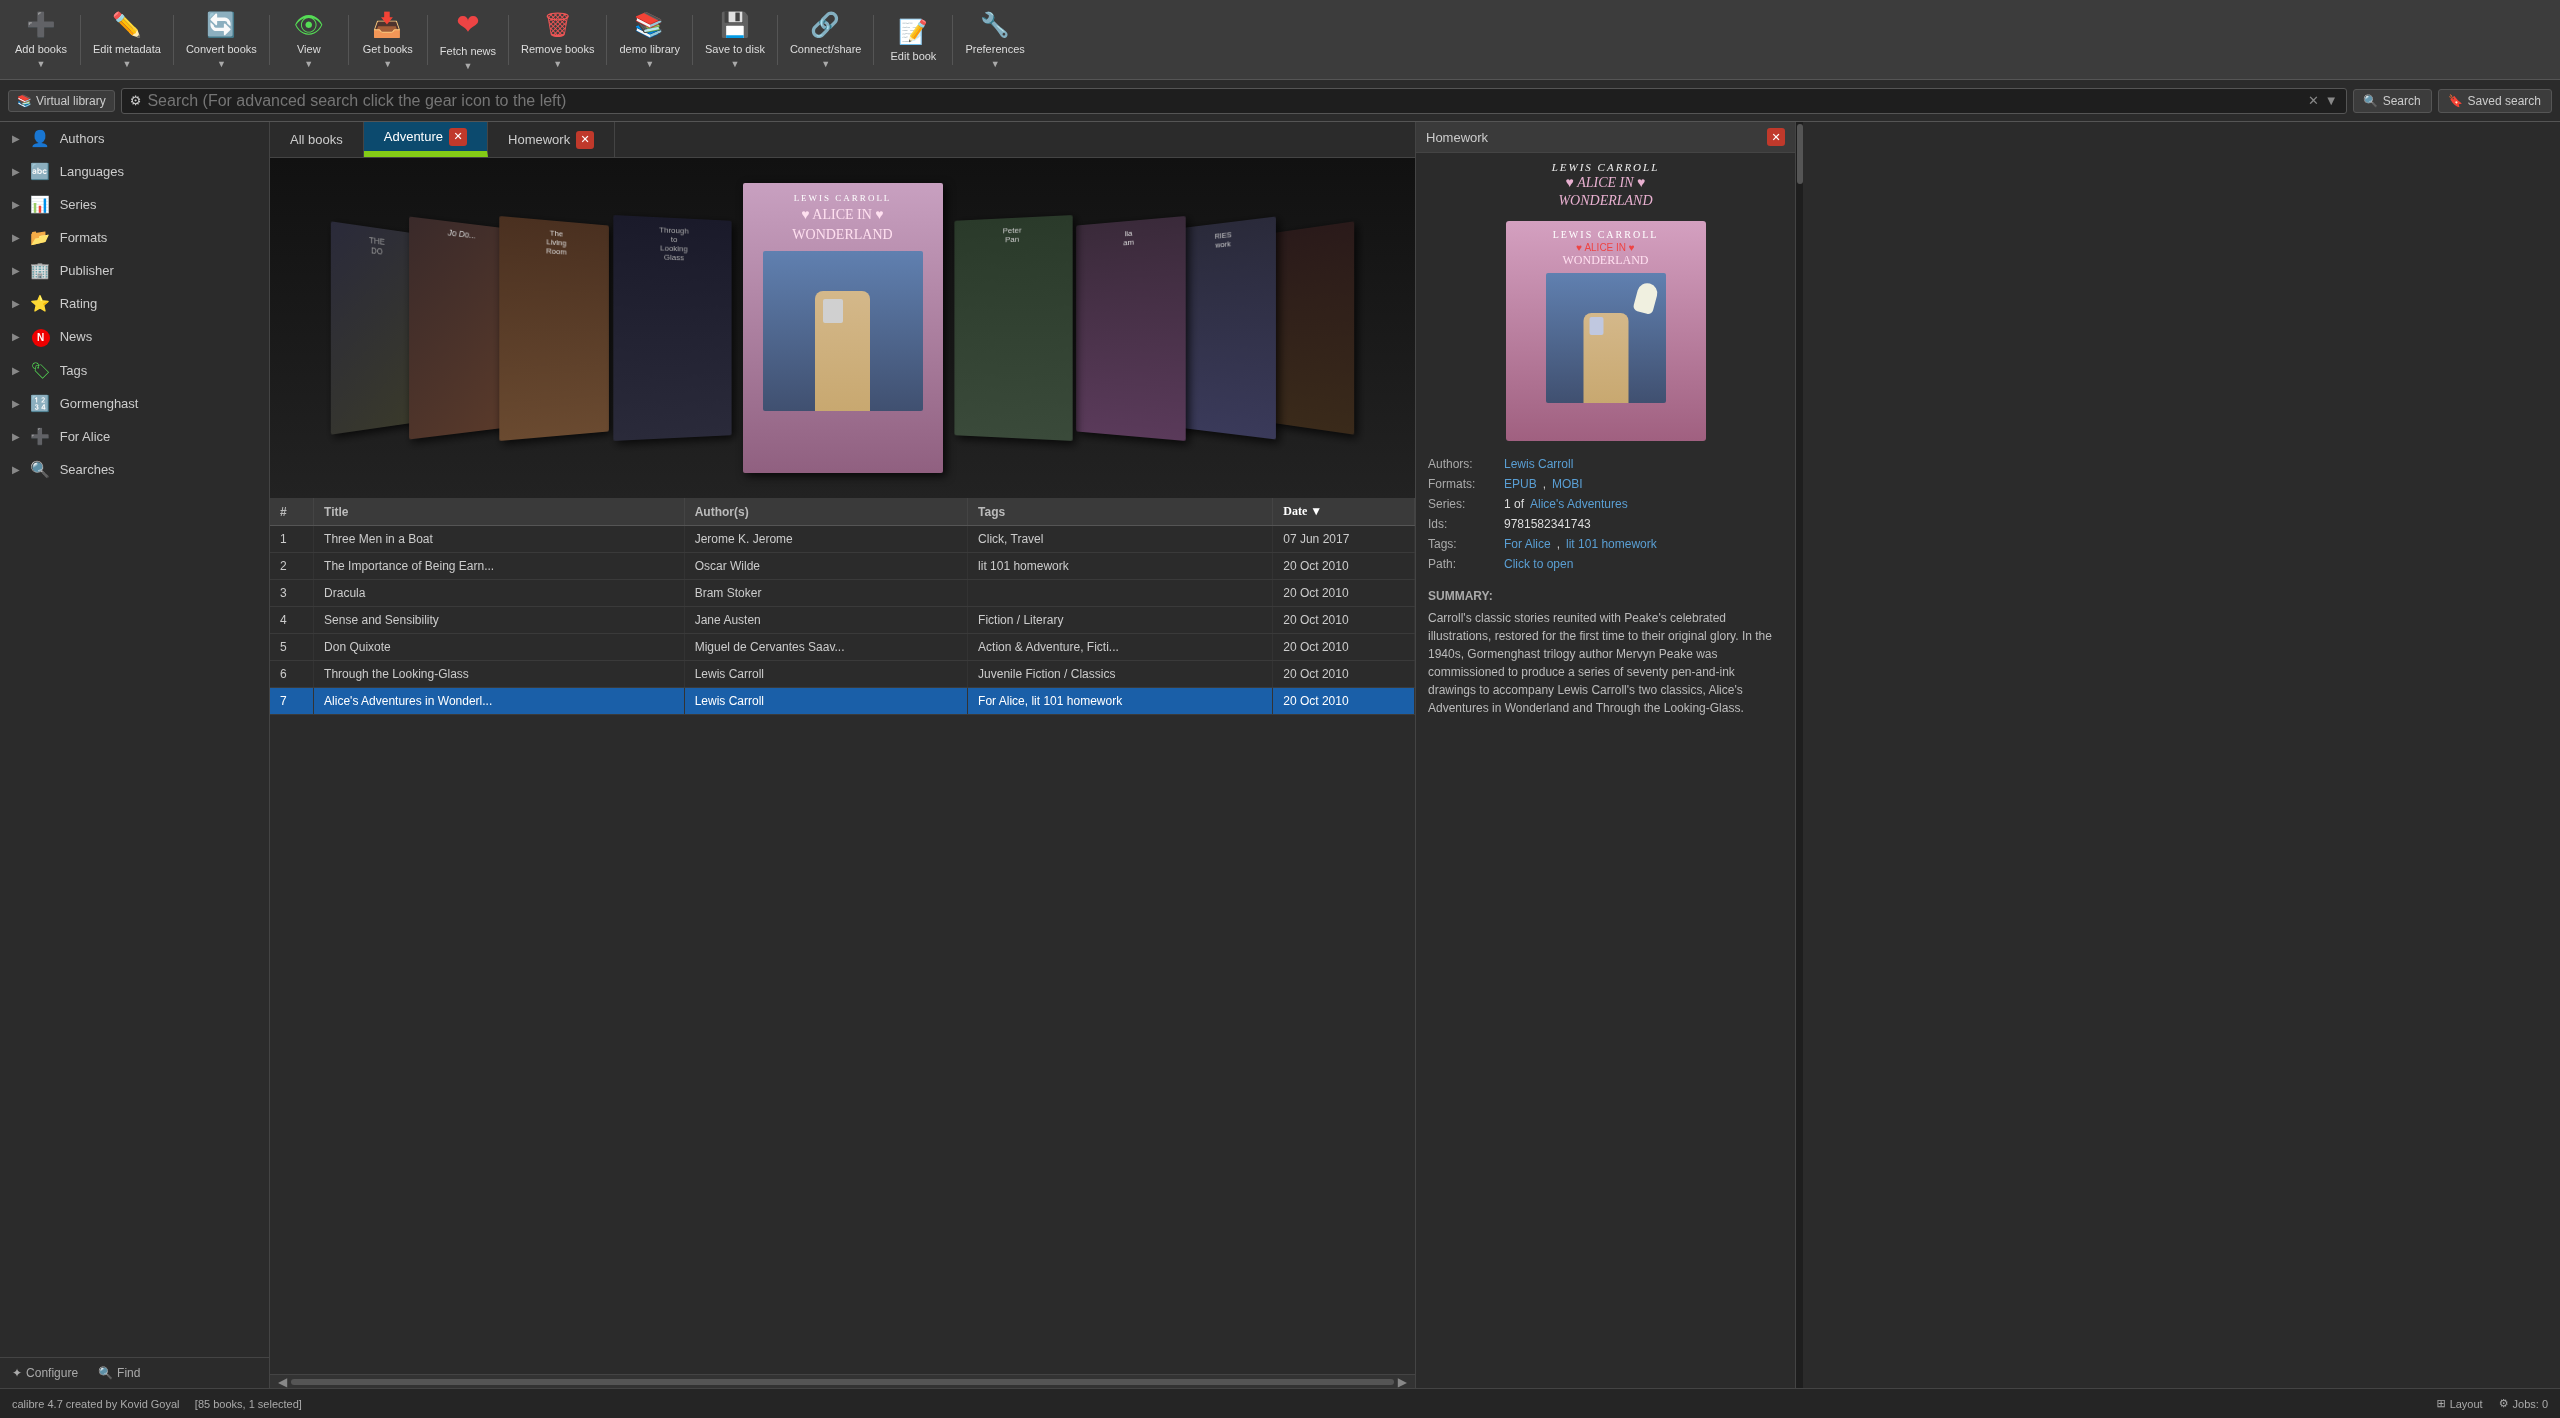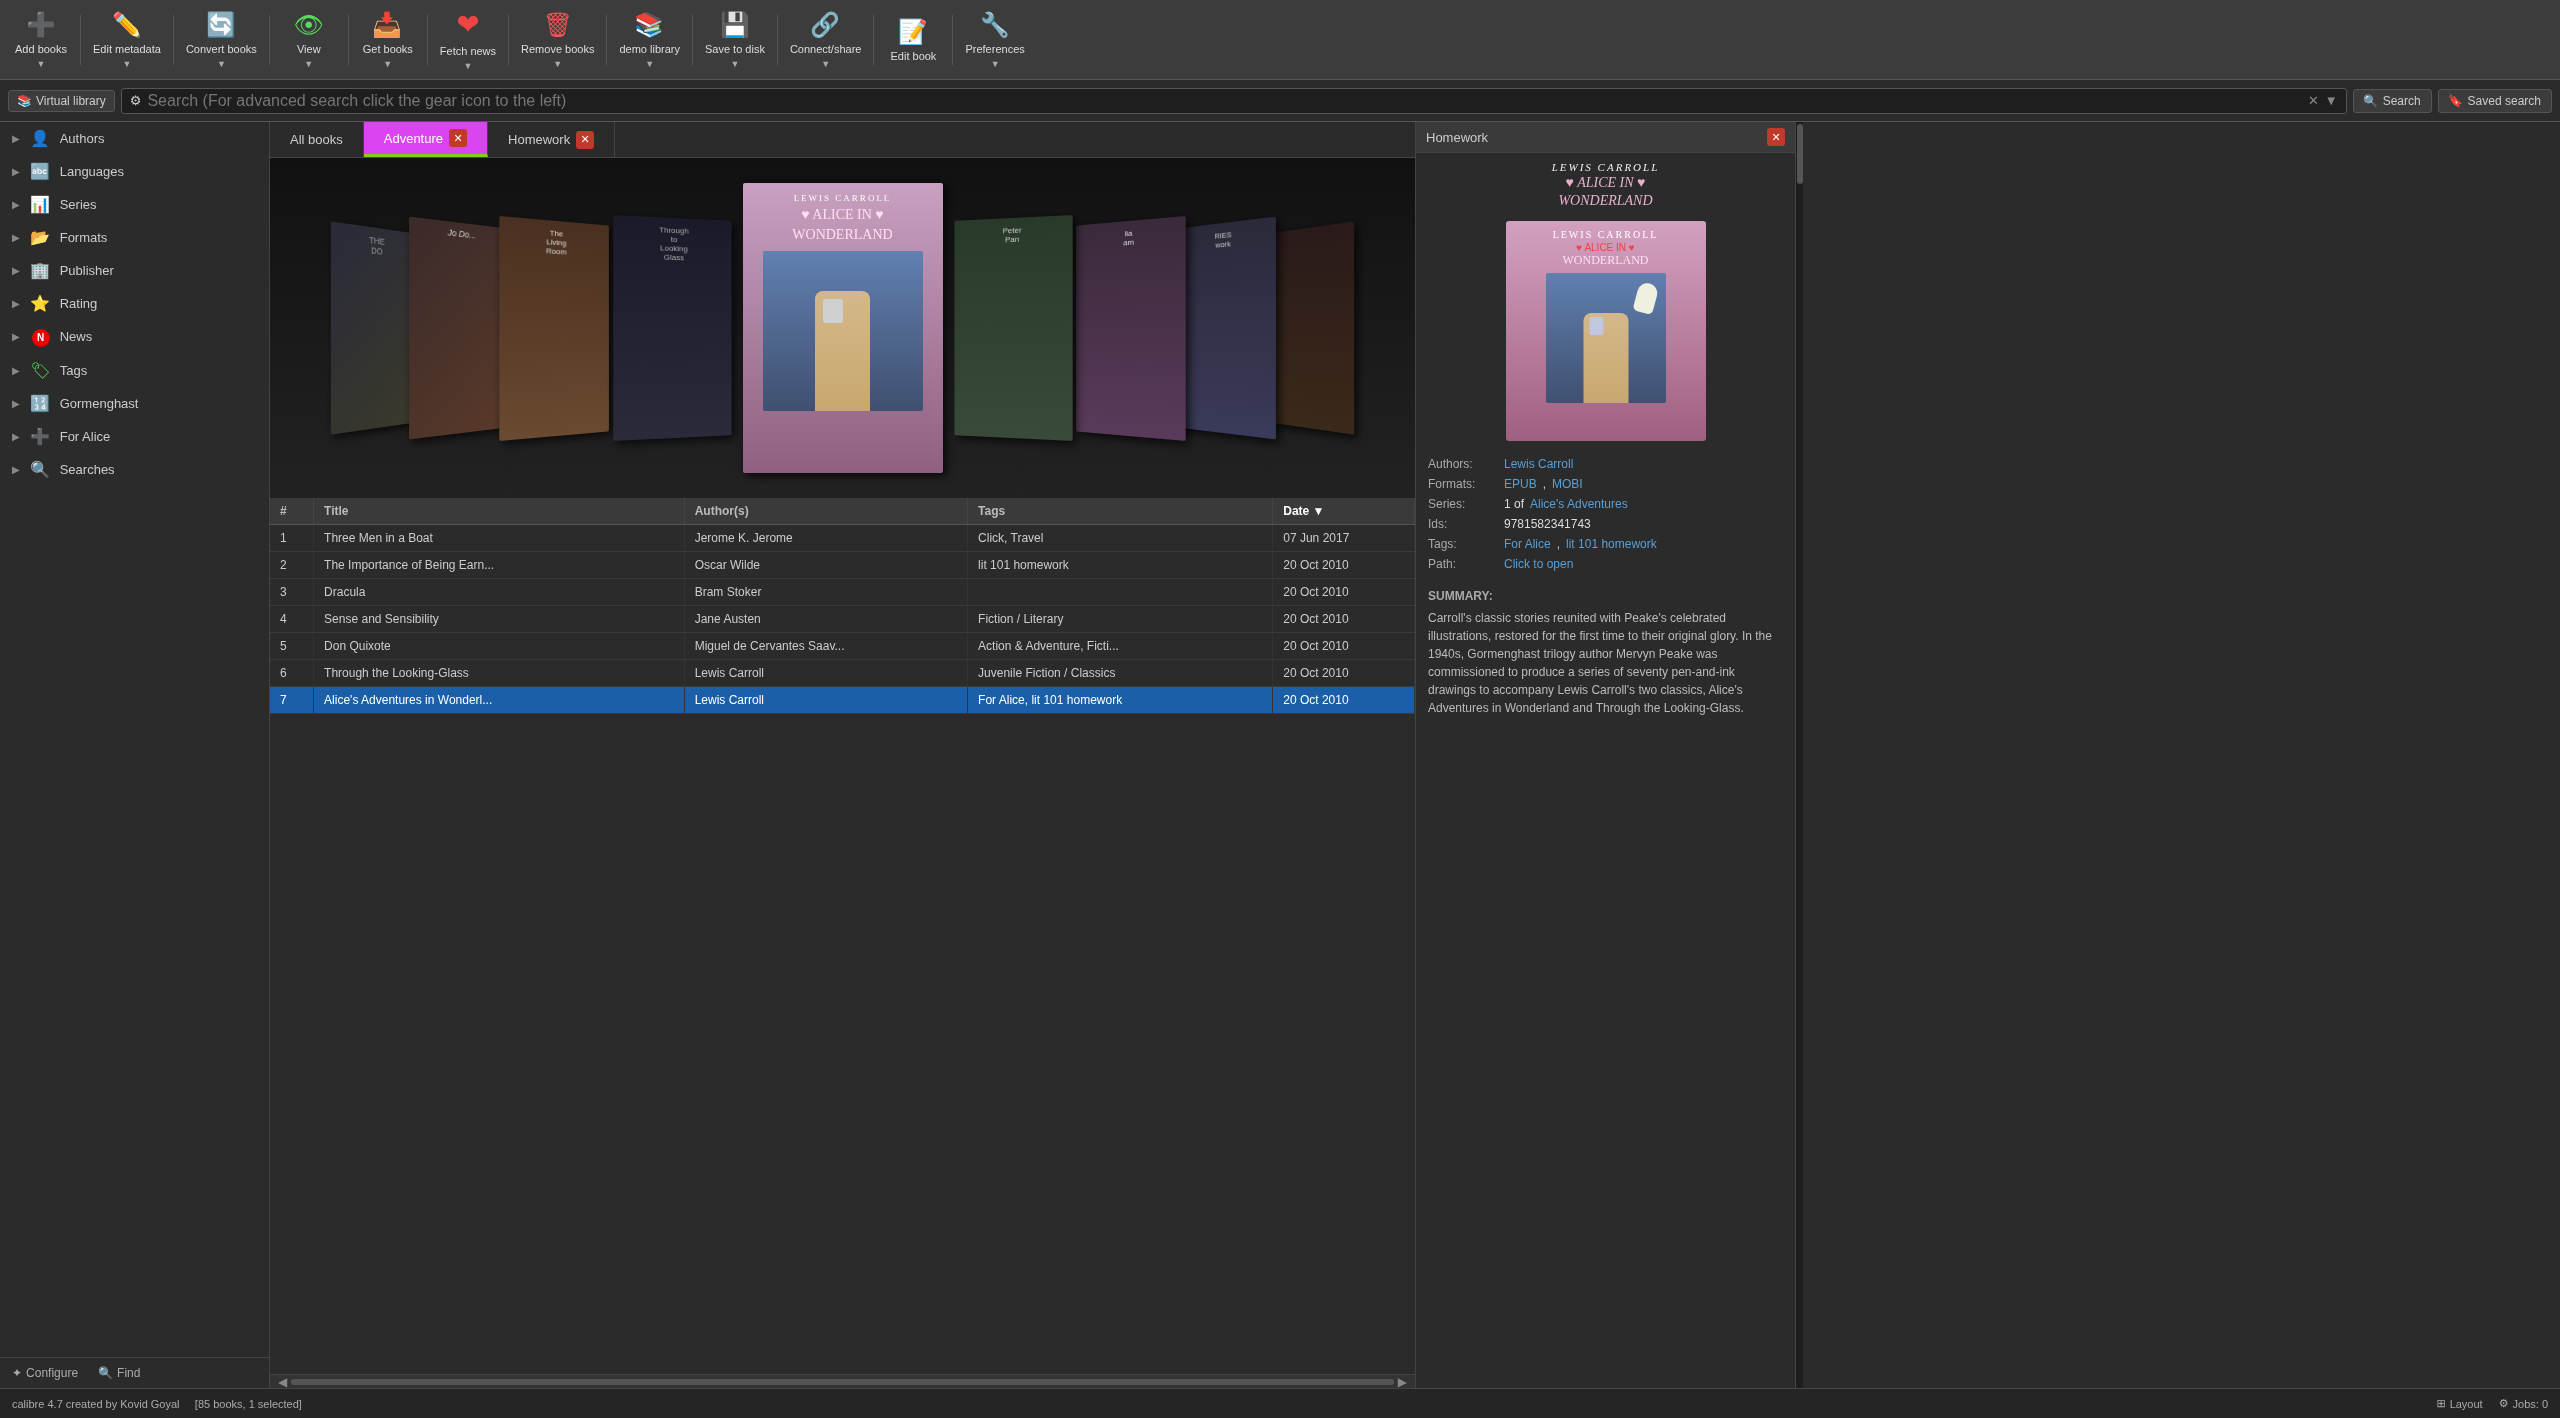--- a/index.html
+++ b/index.html
@@ -128,23 +128,23 @@
     .lib-tab {
       display: flex; align-items: center; gap: 6px;
       padding: 6px 20px;
       cursor: pointer;
       font-size: 13px;
       color: #ccc;
       border-right: 1px solid #444;
       height: 100%;
     }
     .lib-tab.active {
-      background: #d946ef;
+      background: #0c4a6e;
       color: #fff;
-      border-bottom: 3px solid #84cc16;
+      border-bottom: 6px solid #84cc16;
     }
     .tab-close-red {
       background: #c0392b; color: #fff; border: none; border-radius: 3px;
       font-size: 11px; width: 18px; height: 18px; cursor: pointer;
       display: flex; align-items: center; justify-content: center;
     }
 
     
     .cover-area {
       position: relative;
@@ -567,21 +567,21 @@
     </div>
 
     <div class="book-table-wrap">
       <table class="book-table">
         <thead>
           <tr>
             <th style="width:40px;">#</th>
             <th style="width:340px;">Title</th>
             <th style="width:260px;">Author(s)</th>
             <th style="width:280px;">Tags</th>
-            <th class="sorted" style="width:130px;">Date ▼</th>
+            <th class="sorted" style="width:130px;font-family:Liberation Serif, serif;">Date ▼</th>
           </tr>
         </thead>
         <tbody id="book-rows">
         <tr>
     <td class="row-num">1</td>
     <td>Three Men in a Boat</td>
     <td>Jerome K. Jerome</td>
     <td>Click, Travel</td>
     <td>07 Jun 2017</td>
   </tr>

